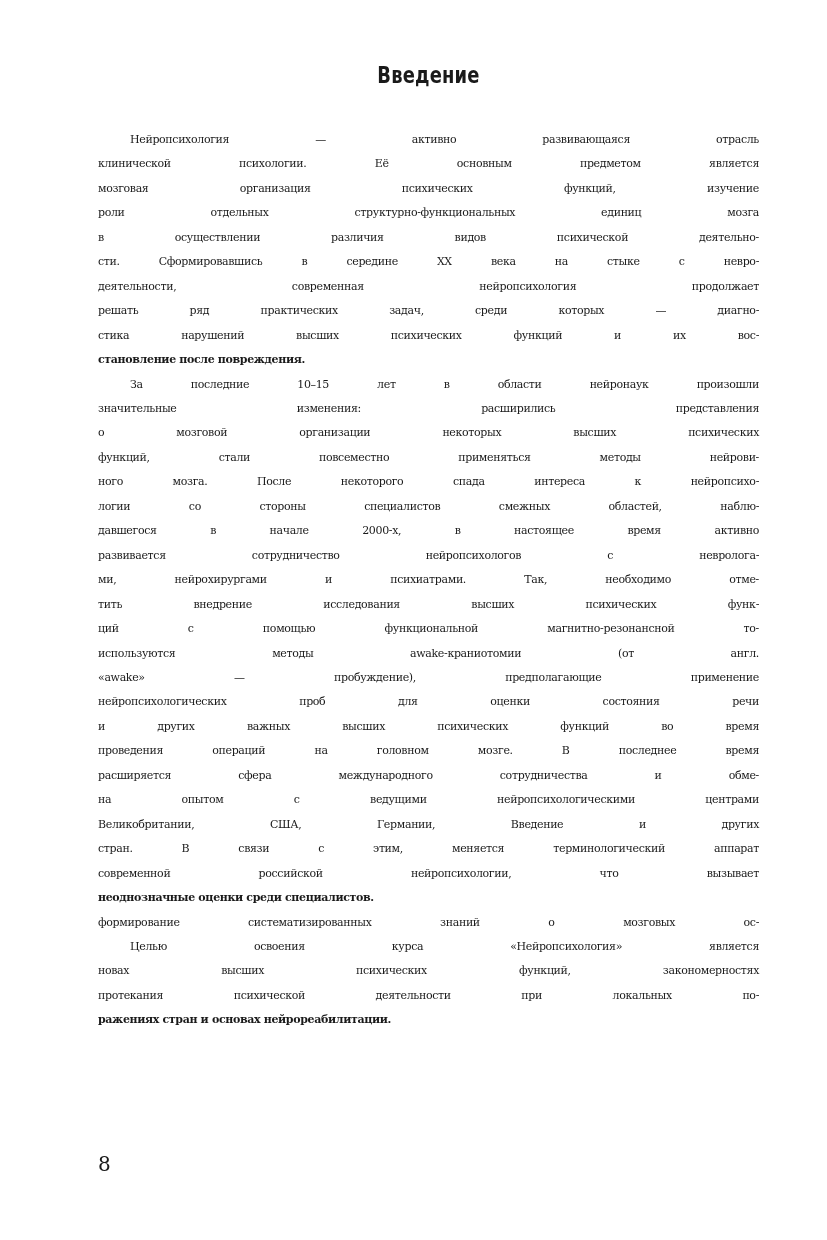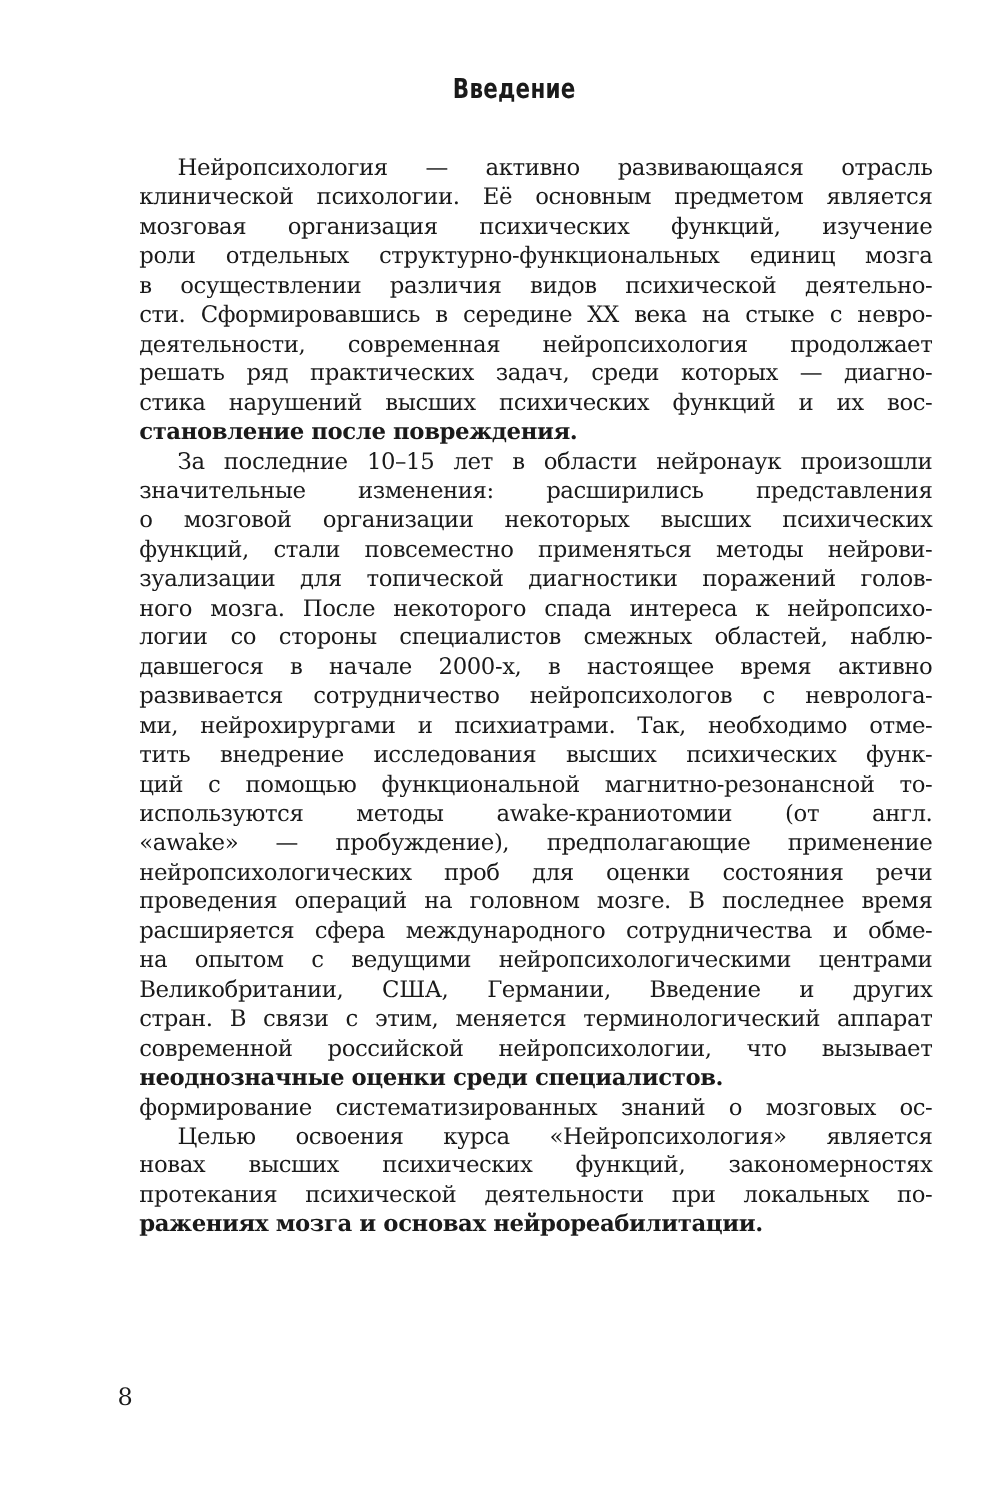--- a/index.html
+++ b/index.html
@@ -5,22 +5,22 @@
   html, body { margin: 0; padding: 0; background: #ffffff; }
   body { width: 827px; height: 1240px; position: relative; overflow: hidden; }
   .page { position: absolute; left: 98px; top: 0; width: 661px; color: #1a1a1a; }
   .title {
     position: absolute; left: 0; top: 62px; width: 661px; text-align: center;
     font-family: "DejaVu Sans", sans-serif; font-weight: bold; font-size: 23px;
     transform: scaleX(0.78); transform-origin: center; letter-spacing: 0.2px;
   }
   .body {
     position: absolute; left: 0; top: 128px; width: 661px;
-    font-family: "DejaVu Serif", serif; font-size: 19px; line-height: 24.45px;
-    text-align: justify; letter-spacing: -0.35px; margin-left: 18px;
+    font-family: "DejaVu Serif", serif; font-size: 11px; line-height: 24.45px;
+    text-align: justify; letter-spacing: -0.35px;
   }
   .line { display: block; text-align: justify; text-align-last: justify; white-space: nowrap; overflow: visible; }
   .line.last { text-align-last: left; font-weight: bold; }
   .line.first { padding-left: 32px; }
   .pagenum {
     position: absolute; left: 0; top: 1152px;
     font-family: "DejaVu Serif", serif; font-size: 20px;
   }
 </style>
 </head>
@@ -40,42 +40,42 @@
         <span class="line">деятельности, современная нейропсихология продолжает</span>
         <span class="line">решать ряд практических задач, среди которых — диагно-</span>
         <span class="line">стика нарушений высших психических функций и их вос-</span>
         <span class="line last">становление после повреждения.</span>
       </div>
     <div>
         <span class="line first">За последние 10–15 лет в области нейронаук произошли</span>
         <span class="line">значительные изменения: расширились представления</span>
         <span class="line">о мозговой организации некоторых высших психических</span>
         <span class="line">функций, стали повсеместно применяться методы нейрови-</span>
-        <span class="line">зуализации для топической диагностики поражений голов-</span>
         <span class="line">ного мозга. После некоторого спада интереса к нейропсихо-</span>
         <span class="line">логии со стороны специалистов смежных областей, наблю-</span>
         <span class="line">давшегося в начале 2000-х, в настоящее время активно</span>
         <span class="line">развивается сотрудничество нейропсихологов с невролога-</span>
         <span class="line">ми, нейрохирургами и психиатрами. Так, необходимо отме-</span>
         <span class="line">тить внедрение исследования высших психических функ-</span>
         <span class="line">ций с помощью функциональной магнитно-резонансной то-</span>
         <span class="line">используются методы awake-краниотомии (от англ.</span>
         <span class="line">«awake» — пробуждение), предполагающие применение</span>
         <span class="line">нейропсихологических проб для оценки состояния речи</span>
+        <span class="line">и других важных высших психических функций во время</span>
         <span class="line">проведения операций на головном мозге. В последнее время</span>
         <span class="line">расширяется сфера международного сотрудничества и обме-</span>
         <span class="line">на опытом с ведущими нейропсихологическими центрами</span>
         <span class="line">Великобритании, США, Германии, Введение и других</span>
         <span class="line">стран. В связи с этим, меняется терминологический аппарат</span>
         <span class="line">современной российской нейропсихологии, что вызывает</span>
         <span class="line last">неоднозначные оценки среди специалистов.</span>
       </div>
     <div>
         <span class="line">формирование систематизированных знаний о мозговых ос-</span>
         <span class="line first">Целью освоения курса «Нейропсихология» является</span>
         <span class="line">новах высших психических функций, закономерностях</span>
         <span class="line">протекания психической деятельности при локальных по-</span>
-        <span class="line last">ражениях мозга и основах нейрореабилитации.</span>
+        <span class="line last">ражениях стран и основах нейрореабилитации.</span>
       </div>
   </div>
 
   <div class="pagenum">8</div>
 </div>
 
 </body></html>

